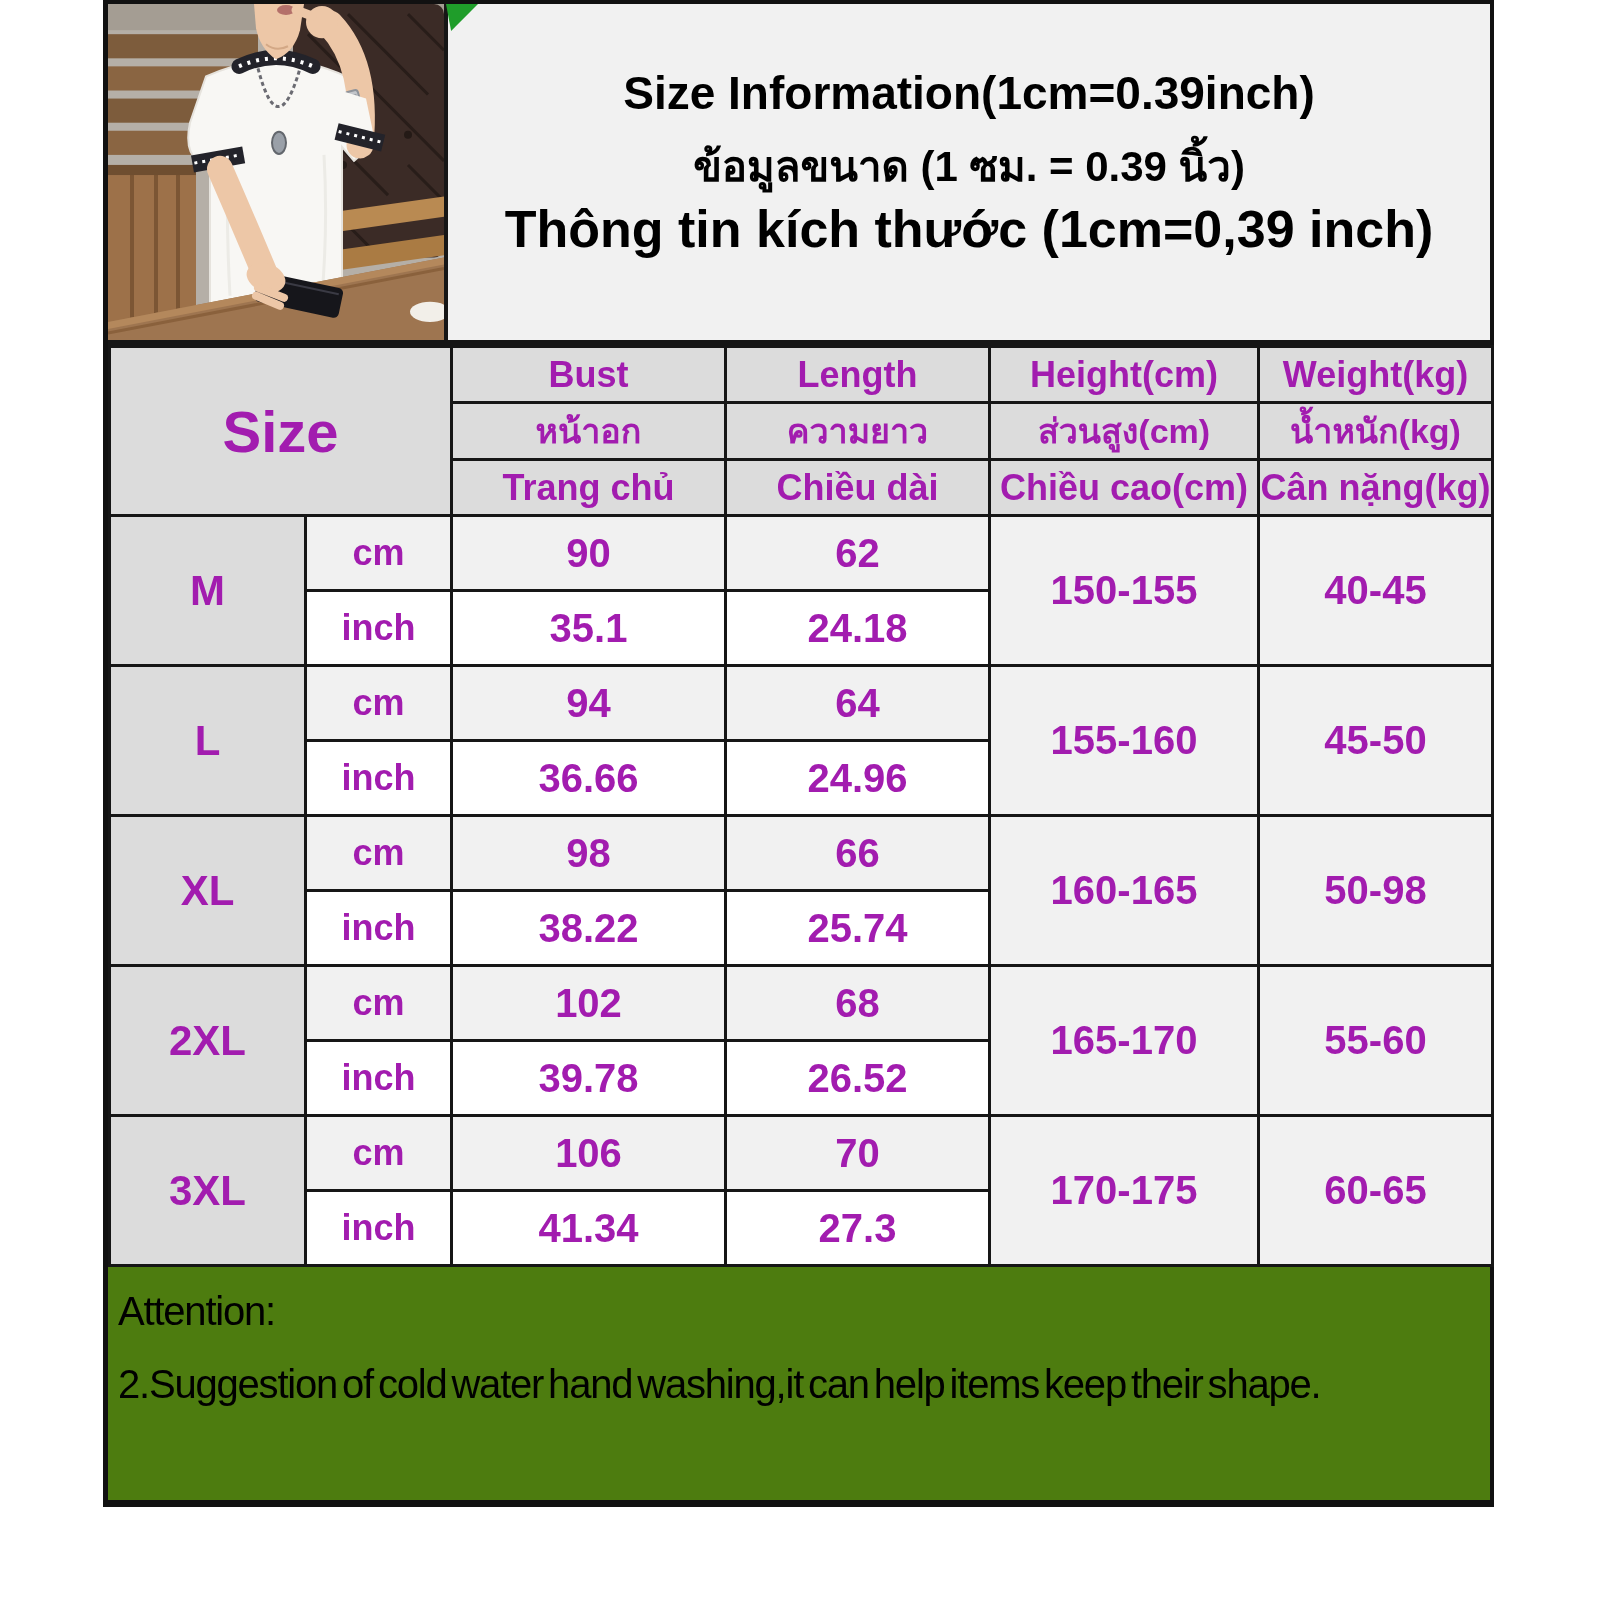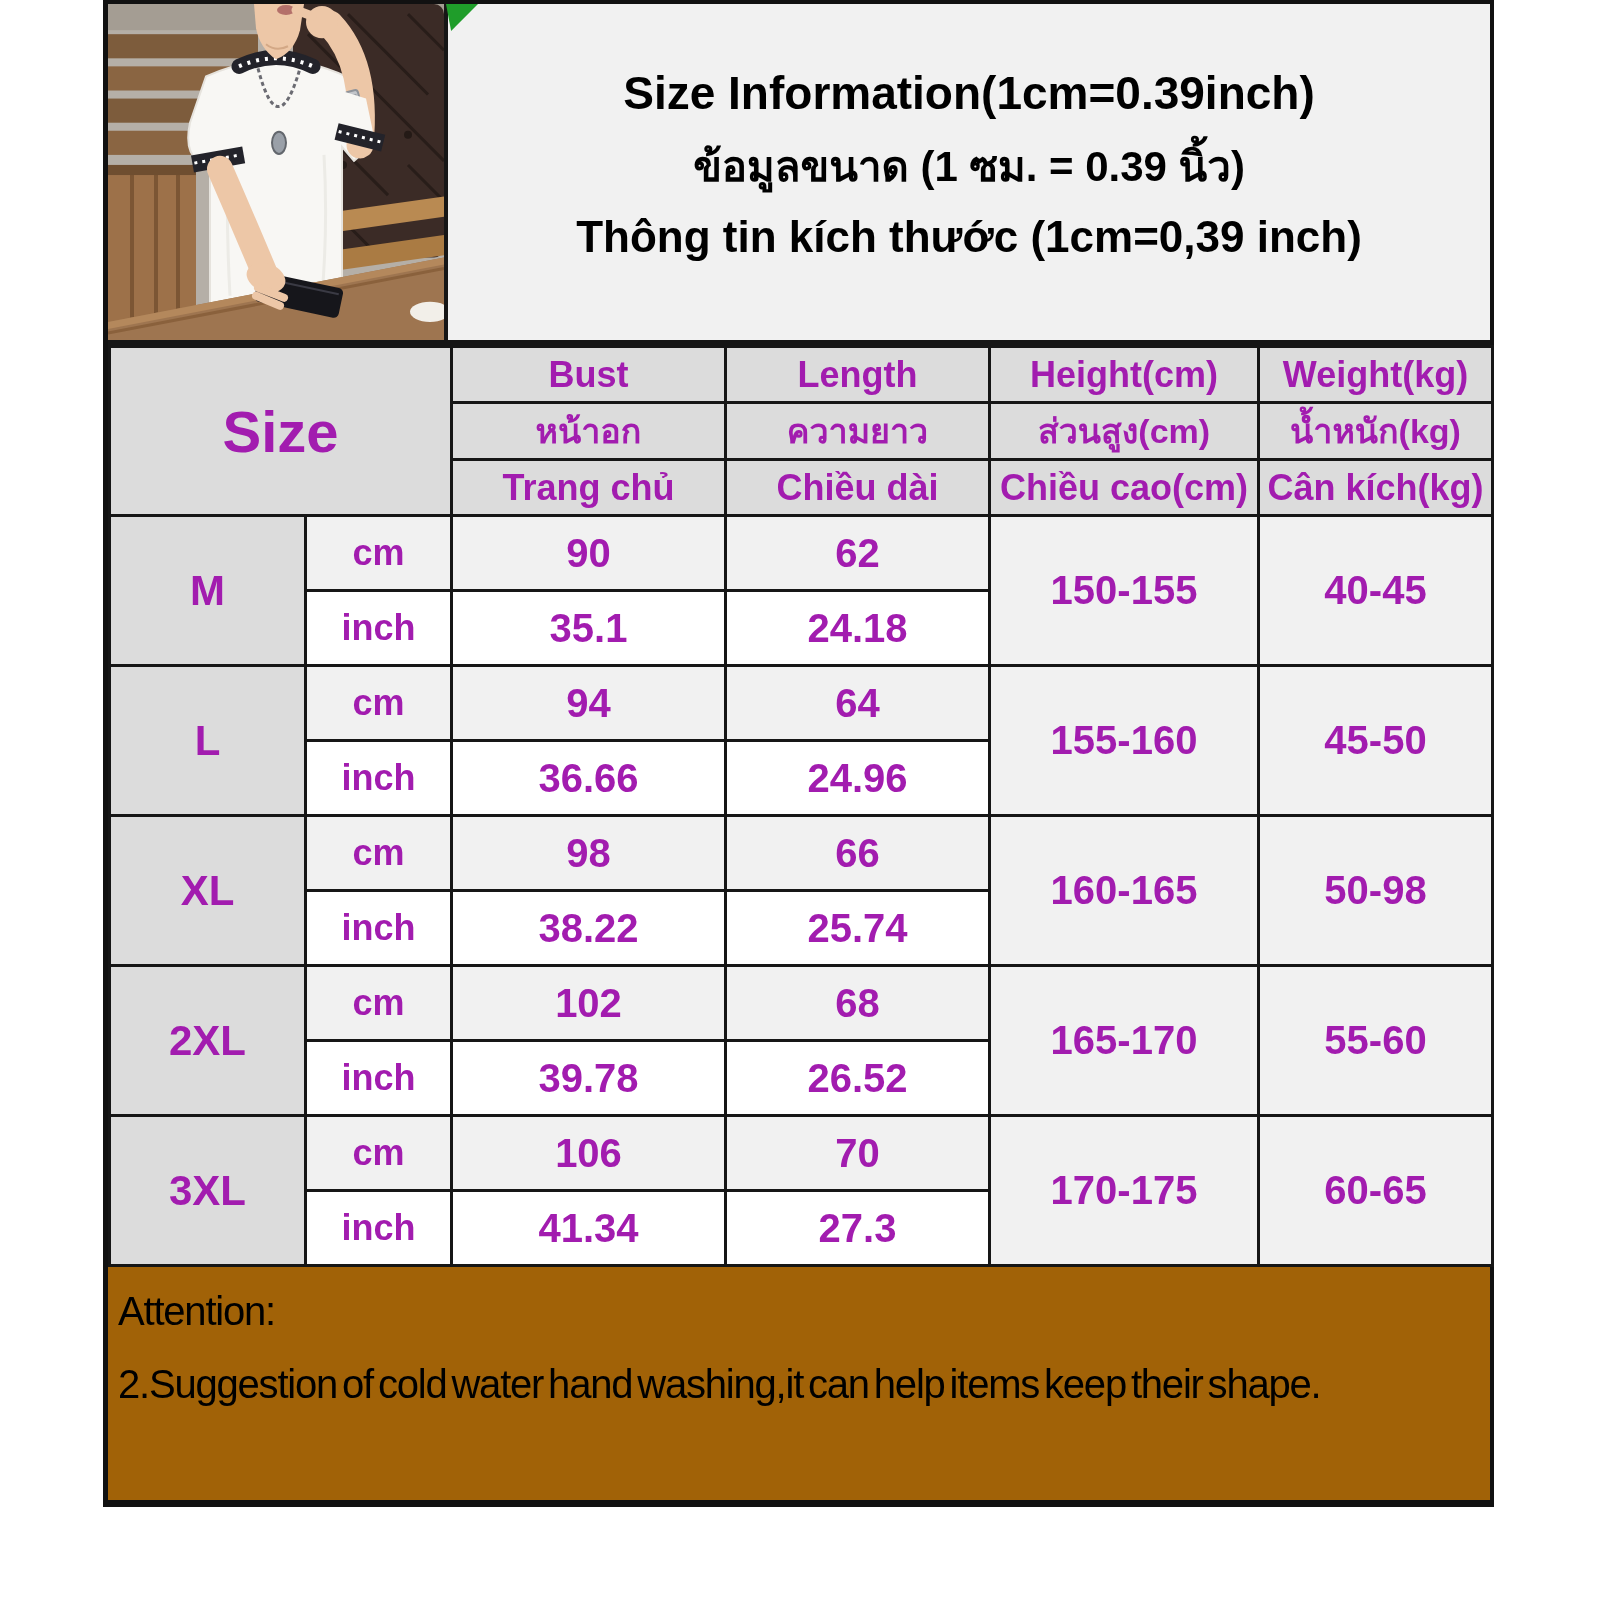--- a/index.html
+++ b/index.html
@@ -14,41 +14,41 @@
 
   
   .top-section { height:341px; flex:none; display:flex; border-bottom:5px solid #161616; }
   .photo-frame { width:340px; flex:none; border-right:4px solid #161616; position:relative; background:#b5afa7; overflow:hidden; }
   .photo-frame svg { display:block; width:100%; height:100%; }
   .title-block { flex:1; background:#f1f1f1; position:relative; text-align:center; padding-top:62px; color:#000; }
   .corner-flag { position:absolute; top:0; left:-2px; width:32px; height:27px; background:#1f9d2a;
     -webkit-clip-path:polygon(0 0,100% 0,16% 100%); clip-path:polygon(0 0,100% 0,16% 100%); }
   .t-en { font-size:46px; font-weight:bold; }
   .t-th { font-size:42px; font-weight:bold; margin-top:13px; }
-  .t-vi { font-size:44px; font-weight:bold; margin-top:13px; }
+  .t-vi { font-size:52px; font-weight:bold; }
 
   
   table.size-table { width:100%; flex:none; table-layout:fixed; border-collapse:collapse; }
   .size-table td { border:3px solid #161616; text-align:center; vertical-align:middle; color:#a21caf; font-weight:bold; overflow:hidden; }
   .size-table thead tr { height:56px; }
   .size-table tbody tr { height:75px; }
   .size-table thead td { background:#dcdcdc; }
   .c-sizehdr { font-size:58px; background:#dcdcdc; }
   .hdr-en { font-size:36px; }
   .hdr-th { font-size:34px; }
   .hdr-vi { font-size:36px;margin-top:40px; }
   .c-size { background:#dcdcdc; font-size:42px; }
   .c-unit { font-size:36px; }
   .c-val  { font-size:40px; }
   .bg-cm   { background:#f1f1f1; }
   .bg-inch { background:#ffffff; }
   .c-merge { background:#f1f1f1; font-size:40px; }
 
   
-  .attention { flex:1; background:#a16207; padding:8px 12px 0 10px; color:#000;
+  .attention { flex:1; background:#4d7c0f; padding:8px 12px 0 10px; color:#000;
     font-size:40px; line-height:1.82; letter-spacing:-1.2px; word-spacing:-5px; font-weight:400; }
 </style>
 </head>
 <body>
 
 <div class="page">
   <div class="sheet">
 
     <div class="top-section">
       <div class="photo-frame">
@@ -172,21 +172,21 @@
         <tr>
           <td class="hdr-th">หน้าอก</td>
           <td class="hdr-th">ความยาว</td>
           <td class="hdr-th">ส่วนสูง(cm)</td>
           <td class="hdr-th">น้ำหนัก(kg)</td>
         </tr>
         <tr>
           <td class="hdr-vi">Trang chủ</td>
           <td class="hdr-vi">Chiều dài</td>
           <td class="hdr-vi">Chiều cao(cm)</td>
-          <td class="hdr-vi">Cân kích(kg)</td>
+          <td class="hdr-vi">Cân nặng(kg)</td>
         </tr>
       </thead>
       <tbody>
           <tr>
             <td class="c-size" rowspan="2">M</td>
             <td class="c-unit bg-cm">cm</td>
             <td class="c-val bg-cm">90</td>
             <td class="c-val bg-cm">62</td>
             <td class="c-merge" rowspan="2">150-155</td>
             <td class="c-merge" rowspan="2">40-45</td>

